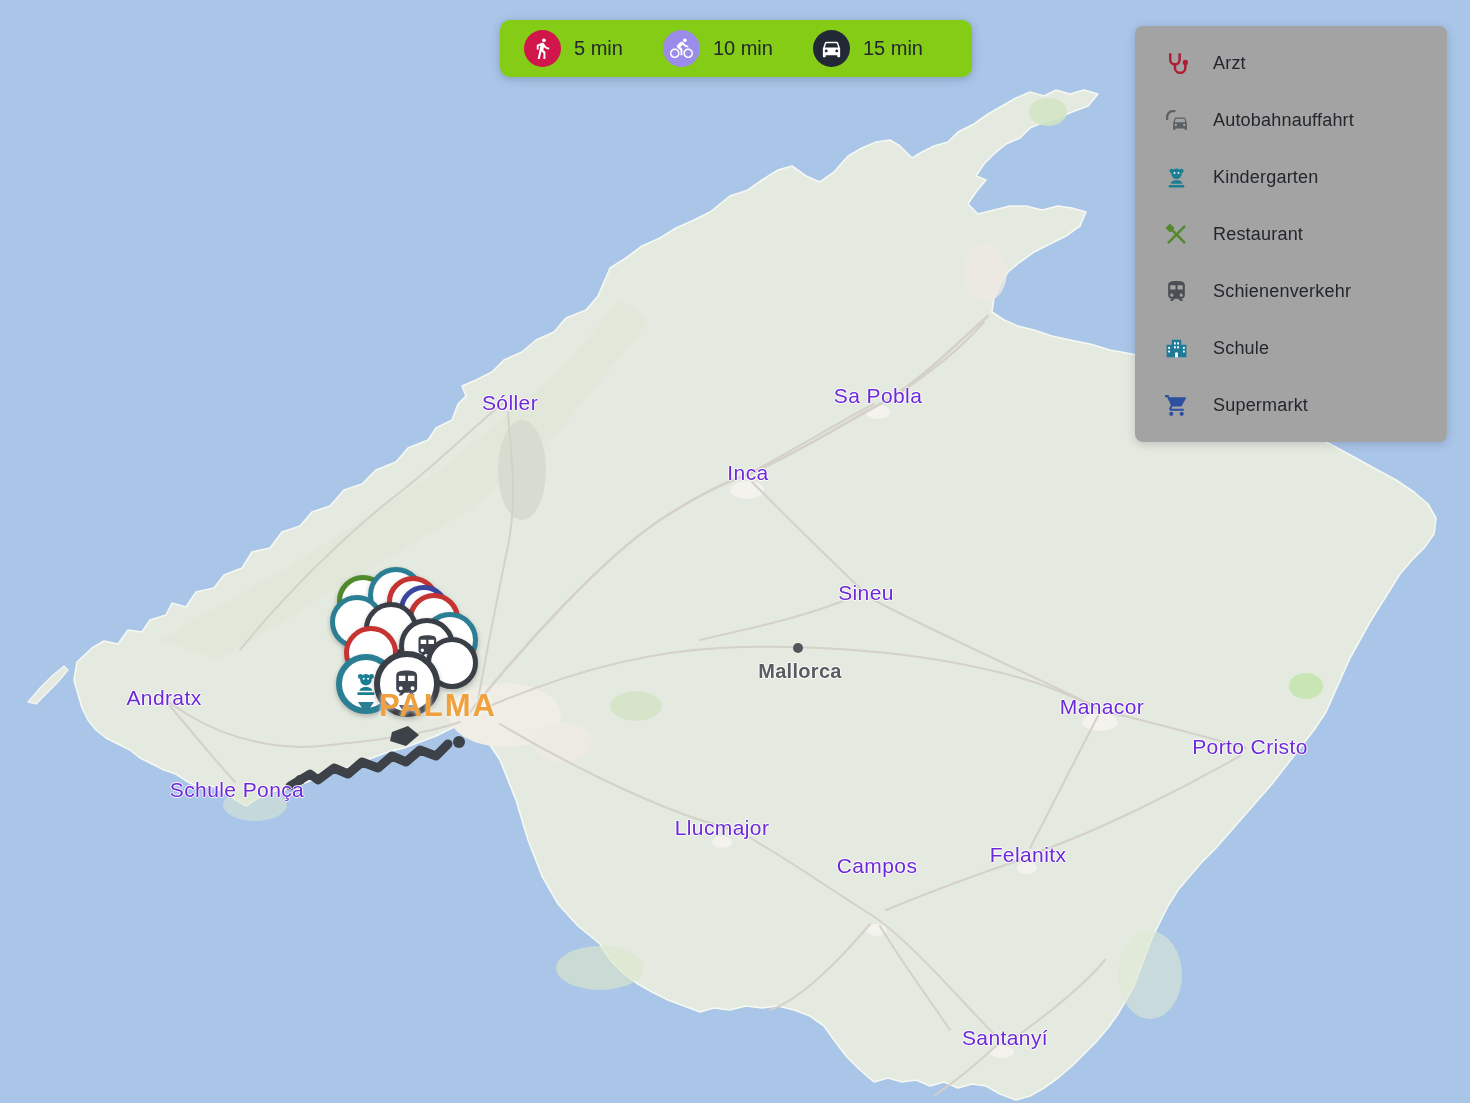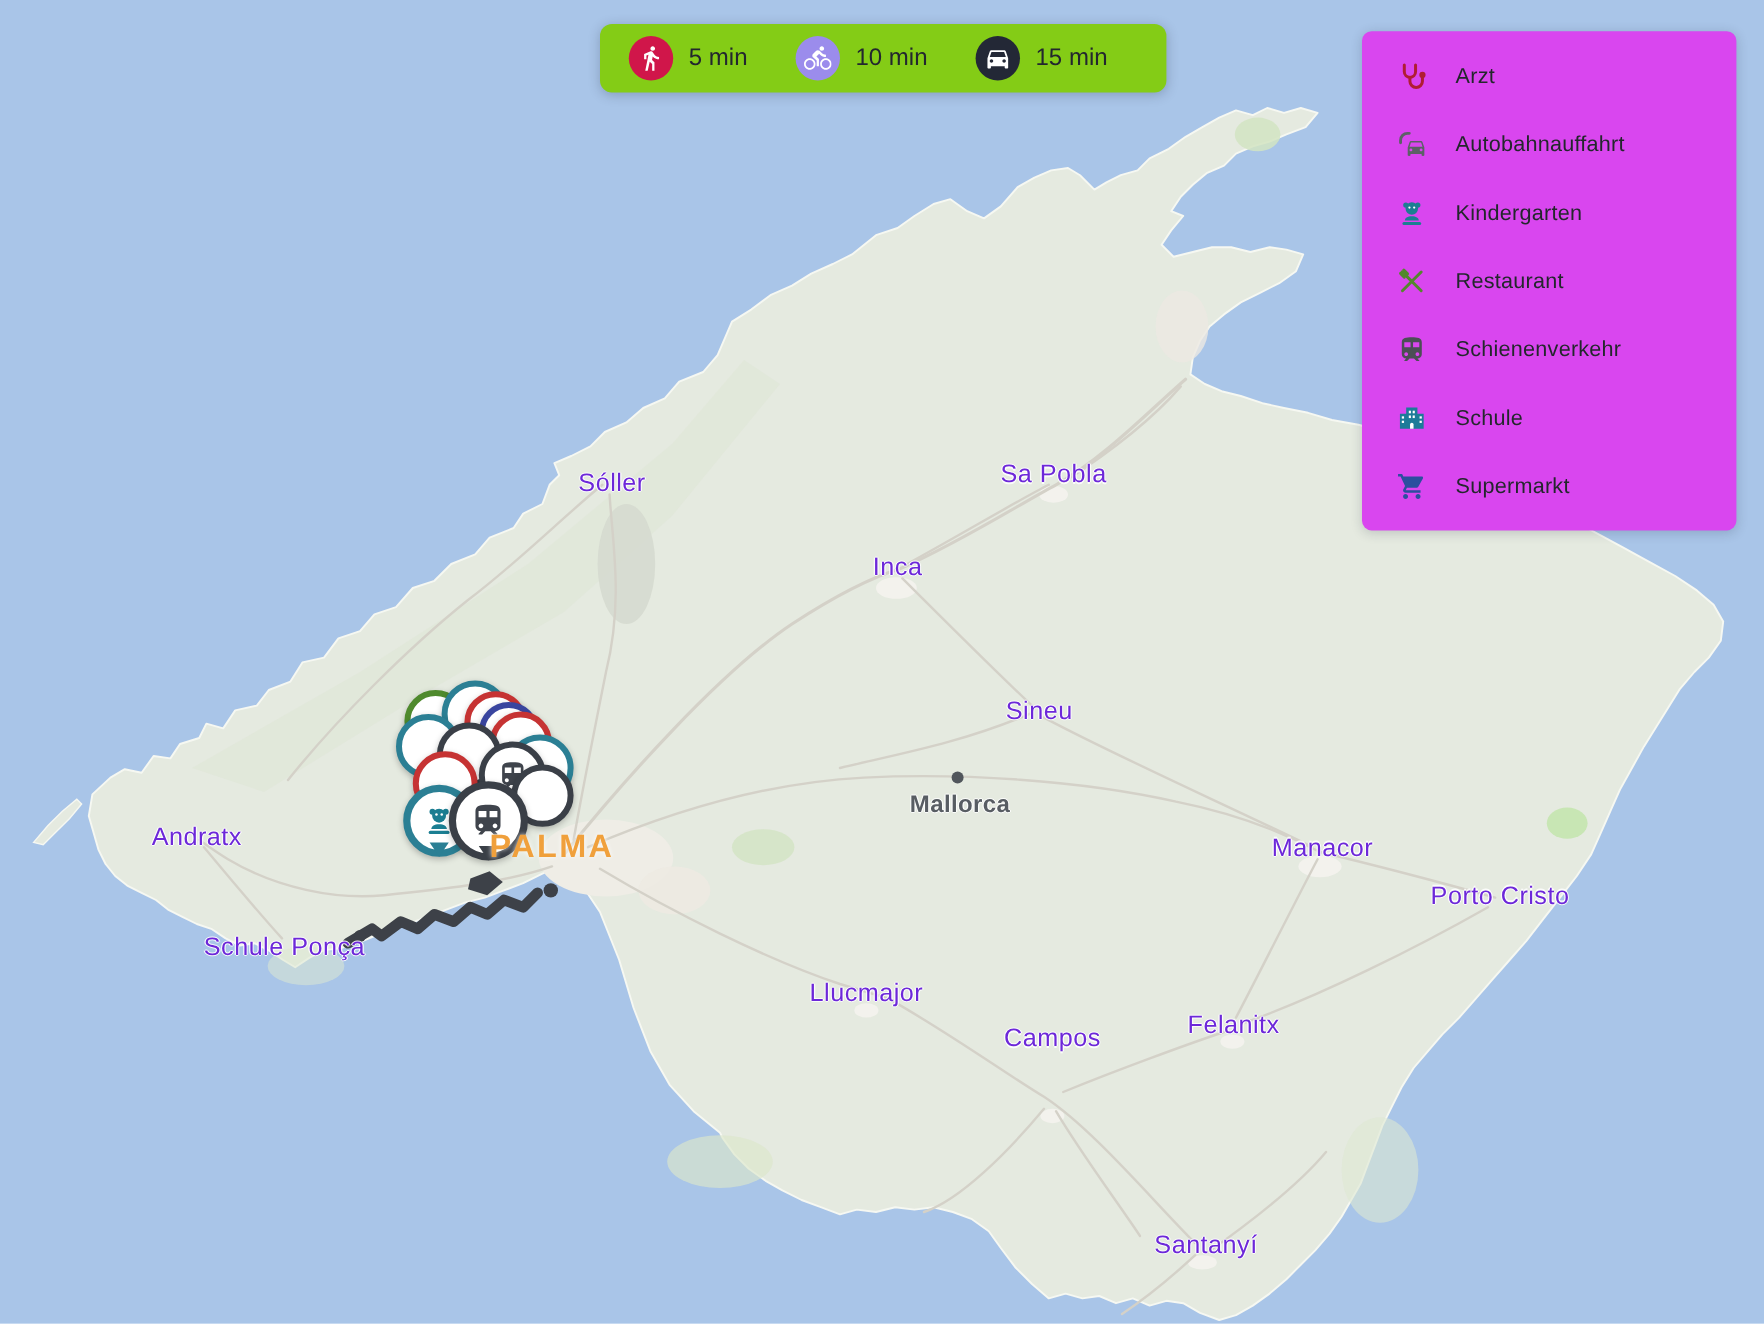--- a/index.html
+++ b/index.html
@@ -8,22 +8,22 @@
   #stage { position:relative; width:1470px; height:1103px; background:#a9c5e8; overflow:hidden; }
   #map-svg { position:absolute; left:0; top:0; }
 
   
   #labels-layer { position:absolute; inset:0; z-index:40; pointer-events:none; }
   .mlabel { position:absolute; transform:translate(-50%,-50%); white-space:nowrap;
             text-shadow:0 1px 0 rgba(255,255,255,.85), 0 -1px 0 rgba(255,255,255,.85),
                         1px 0 0 rgba(255,255,255,.85), -1px 0 0 rgba(255,255,255,.85); }
   .mlabel.town   { font-size:21px; font-weight:500; color:#6d28d9; letter-spacing:.4px; }
   .mlabel.region { font-size:20px; font-weight:700; color:#585d63; letter-spacing:.3px; }
-  .mlabel.city   { font-size:27px; font-weight:700; color:#f0a03c; letter-spacing:2px;
-                   text-shadow:0 0 4px rgba(255,255,255,.9);margin-left:22px; }
+  .mlabel.city   { font-size:31px; font-weight:700; color:#f0a03c; letter-spacing:2px;
+                   text-shadow:0 0 4px rgba(255,255,255,.9); }
 
   
   #markers-layer { position:absolute; inset:0; z-index:30; }
   .marker { position:absolute; background:#fff; border-style:solid; border-radius:50%;
             display:flex; align-items:center; justify-content:center;
             box-shadow:0 2px 5px rgba(0,0,0,.25); border-color:var(--ring); }
   .marker svg { width:58%; height:58%; }
   .marker-tail::after { content:""; position:absolute; left:50%; bottom:-14px; transform:translateX(-50%);
             border:8px solid transparent; border-top:12px solid var(--ring); }
 
@@ -31,21 +31,21 @@
   #toolbar { position:absolute; left:500px; top:20px; width:472px; height:57px; z-index:60;
              background:#84cc16; border-radius:10px; box-shadow:0 2px 10px rgba(30,40,60,.25);
              display:flex; align-items:center; padding:0 24px; gap:40px; }
   .chip { display:flex; align-items:center; gap:13px; cursor:pointer; }
   .chip-circle { width:37px; height:37px; border-radius:50%; display:flex; align-items:center; justify-content:center; flex:0 0 auto; }
   .chip-circle svg { width:23px; height:23px; fill:#fff; }
   .chip-label { font-size:20px; font-weight:500; color:#23272f; }
 
   
   #legend { position:absolute; left:1135px; top:26px; width:312px; z-index:60;
-            background:#d946ef; border-radius:8px; box-shadow:0 2px 10px rgba(30,40,60,.2);
+            background:#a3a3a3; border-radius:8px; box-shadow:0 2px 10px rgba(30,40,60,.2);
             padding:24px 28px; display:flex; flex-direction:column; gap:31px; }
   .legend-row { display:flex; align-items:center; gap:24px; cursor:pointer; }
   .legend-icon { width:26px; height:26px; flex:0 0 auto; display:flex; align-items:center; justify-content:center; }
   .legend-icon svg { width:25px; height:25px; fill:currentColor; }
   .legend-label { font-size:18px; font-weight:500; color:#23272c; letter-spacing:.2px; }
 </style>
 </head>
 <body>
 
 <div id="stage">

